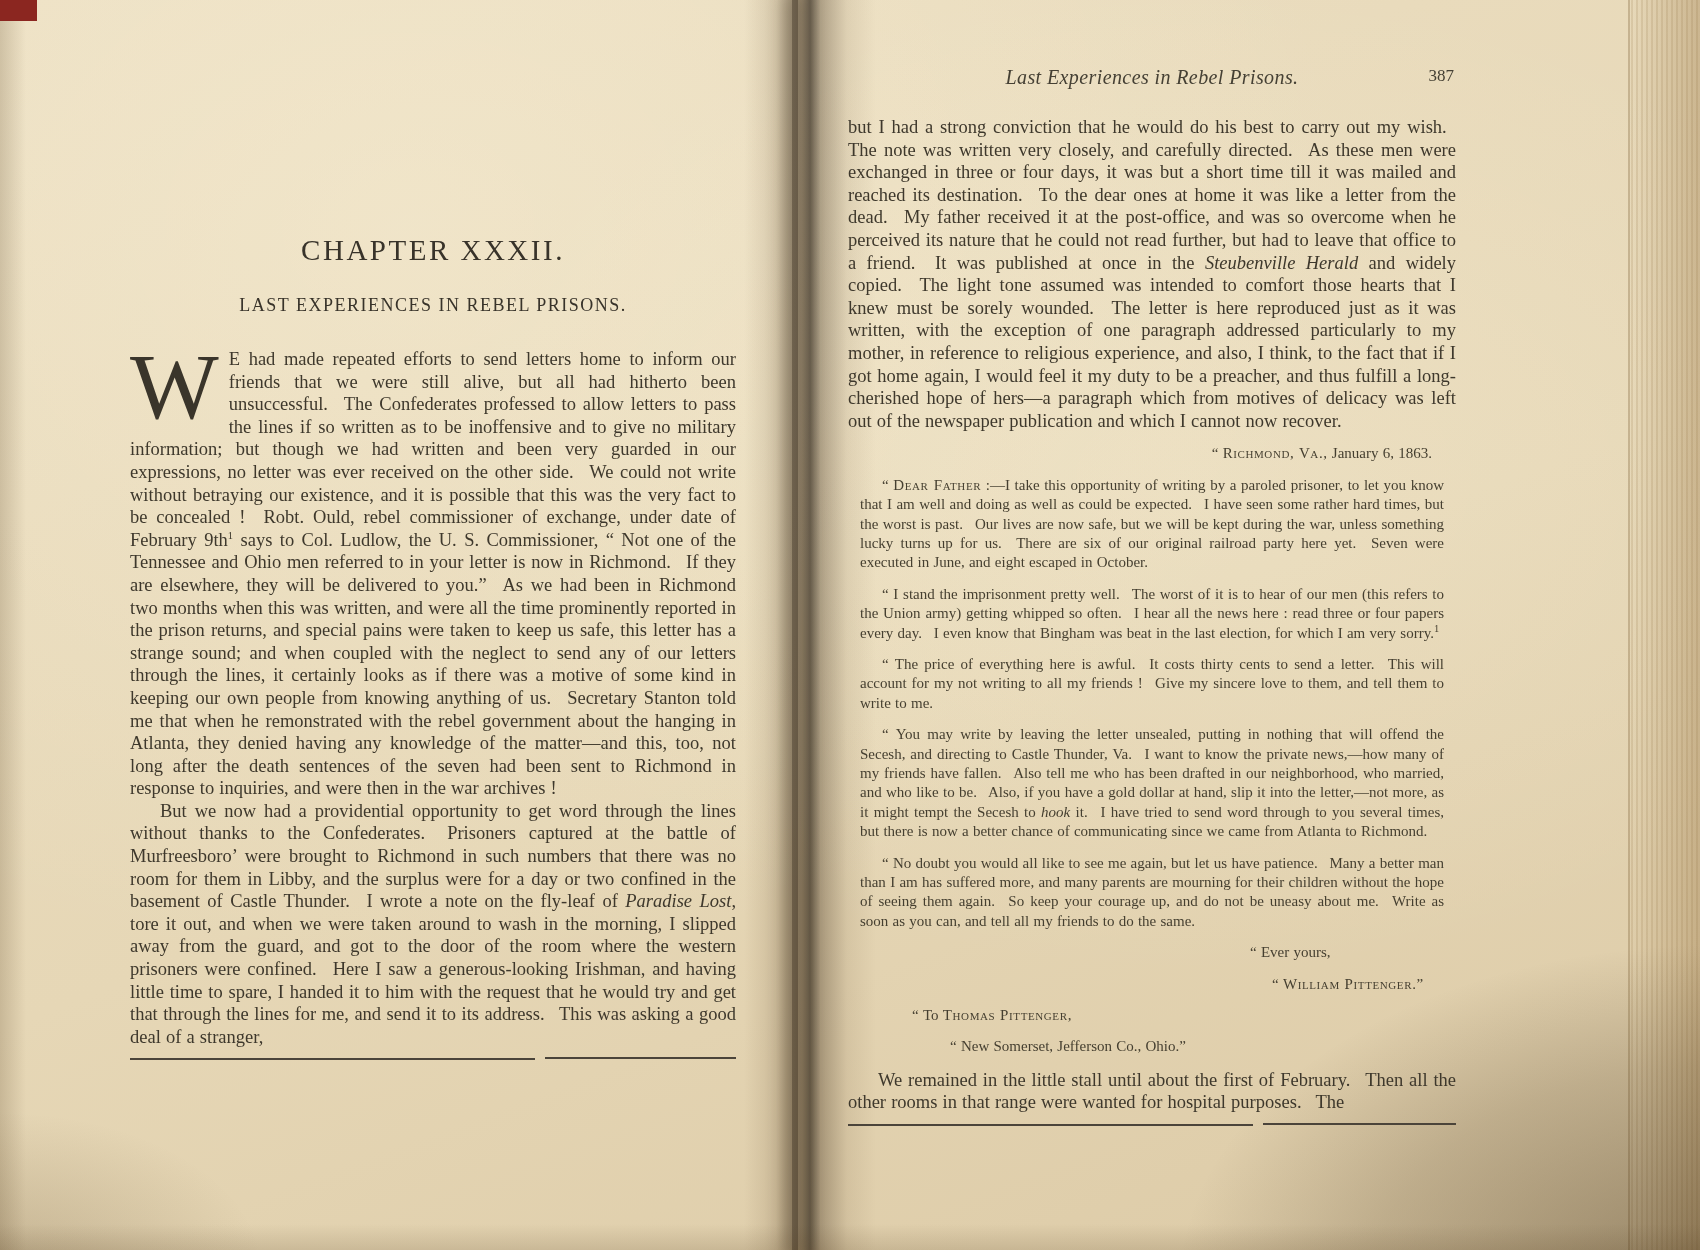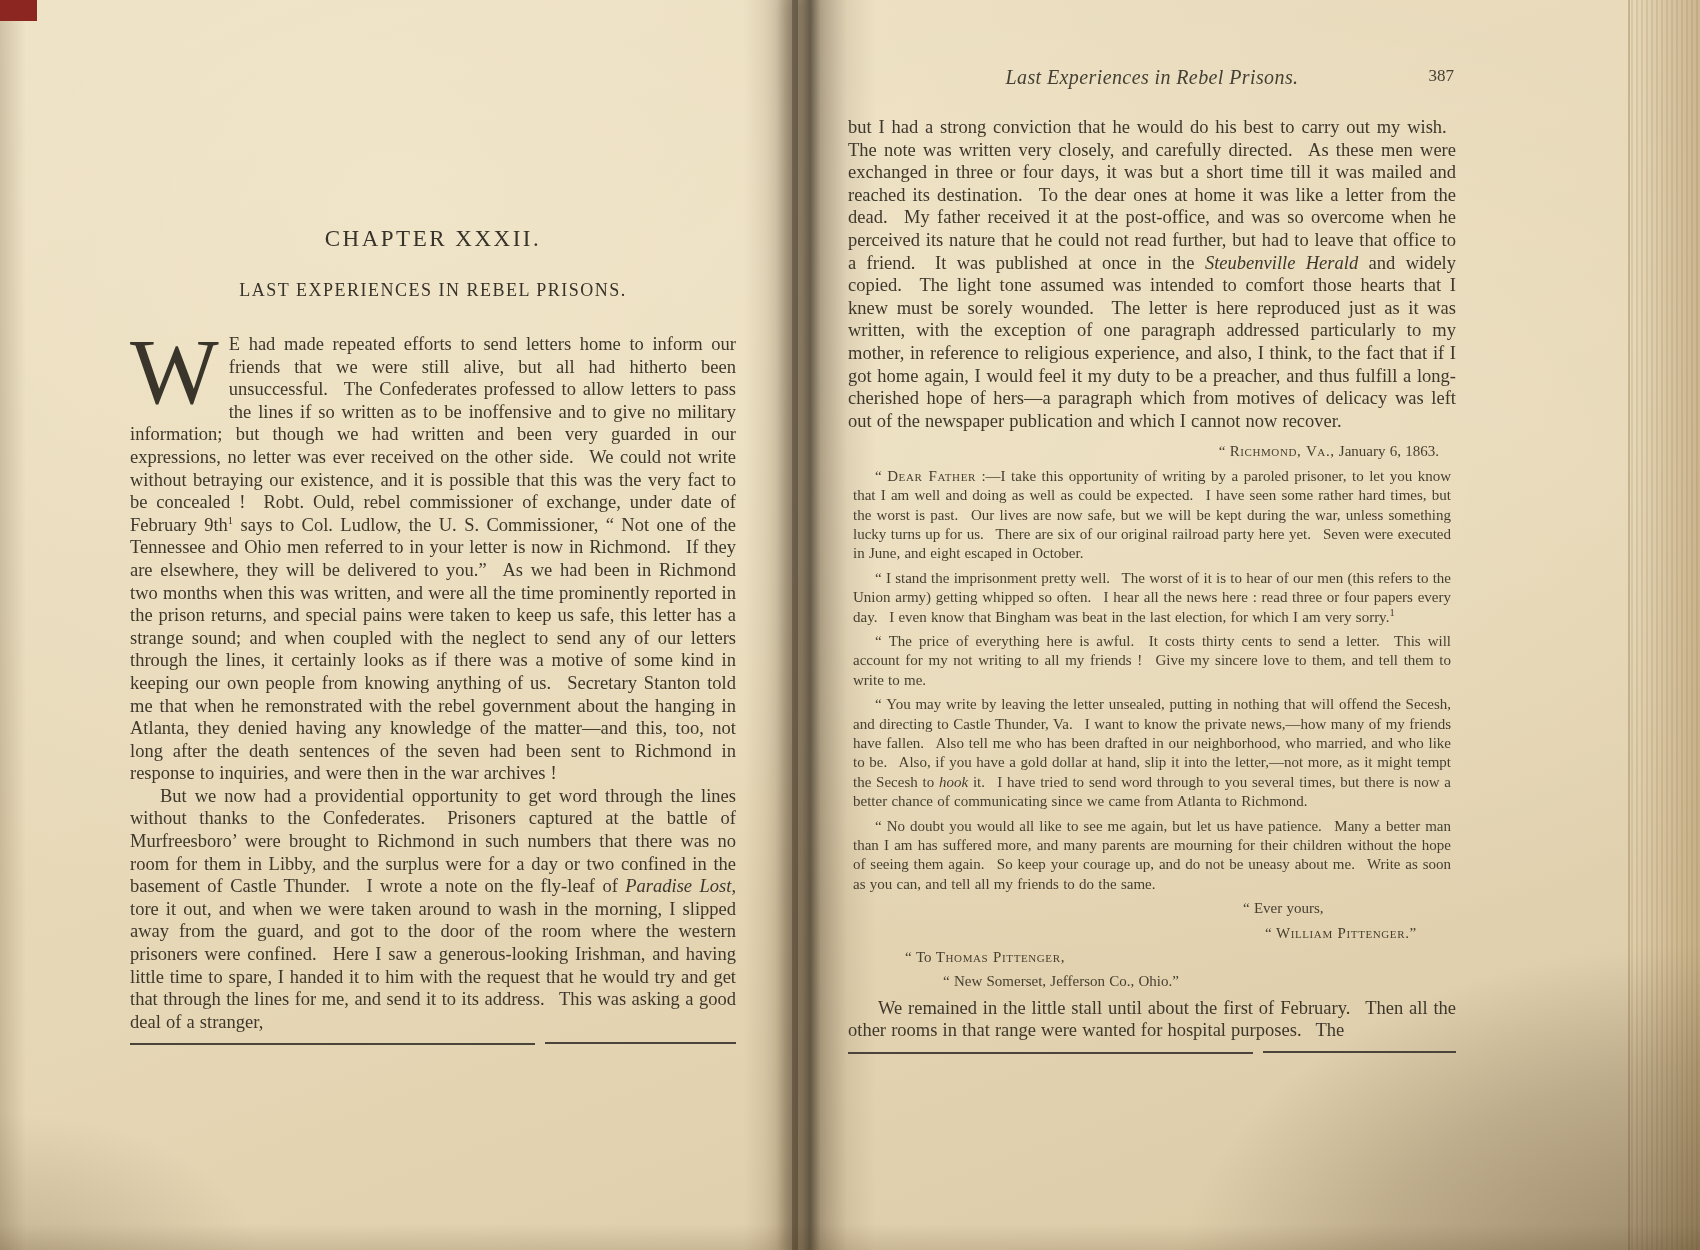--- a/index.html
+++ b/index.html
@@ -30,38 +30,38 @@
   .corner-curl{position:absolute;right:0;bottom:0;width:560px;height:330px;
     background:radial-gradient(ellipse at 103% 110%, rgba(62,44,20,0.45), rgba(62,44,20,0.20) 42%, rgba(62,44,20,0) 66%);}
   .corner-bl{position:absolute;left:0;bottom:0;width:300px;height:160px;
     background:radial-gradient(ellipse at 0% 112%, rgba(80,58,28,0.22), rgba(80,58,28,0) 62%);}
   .red-mark{position:absolute;left:0;top:0;width:37px;height:21px;background:#8b2620;}
 
   
   .page-left{position:absolute;left:130px;top:222px;width:606px;}
   .page-right{position:absolute;left:848px;top:66px;width:608px;}
 
-  h1.chapter{margin:4px;font-weight:normal;text-align:center;font-size:23px;
+  h1.chapter{margin:12px;font-weight:normal;text-align:center;font-size:29px;
     letter-spacing:2.5px;color:#38332a;}
   h2.chapsub{margin:28px 0 0;font-weight:normal;text-align:center;font-size:18px;
     letter-spacing:1.5px;color:#38332a;}
 
   .body{font-size:18.5px;line-height:22.6px;text-align:justify;margin:0;word-spacing:0.5px;}
   .page-left .first{margin-top:32px;}
   .indent{text-indent:30px;}
   .dropcap{float:left;font-size:94px;line-height:72px;padding:2px 10px 0 0;color:#3a352b;}
 
   .runhead{position:relative;height:26px;}
   .runhead .title{display:block;text-align:center;font-style:italic;font-size:20px;
     letter-spacing:0.4px;color:#454034;}
   .runhead .pnum{position:absolute;right:2px;top:0;font-size:17px;color:#454034;}
   .page-right .first{margin-top:24px;}
 
   .letter{margin-top:10px;}
-  .letter p{font-size:15px;line-height:19.4px;margin:5px;text-align:justify;
+  .letter p{font-size:15px;line-height:19.4px;margin:12px;text-align:justify;
     text-indent:22px;color:#453f30;word-spacing:0.5px;}
   .letter .dateline{text-align:right;text-indent:0;padding-right:12px;}
   .letter .sigline{text-indent:0;text-align:left;}
   .letter .sig1{padding-left:390px;}
   .letter .sig2{padding-left:412px;}
   .letter .addr1{padding-left:52px;}
   .letter .addr2{padding-left:90px;}
 
   .closing{margin-top:1px;}
 

